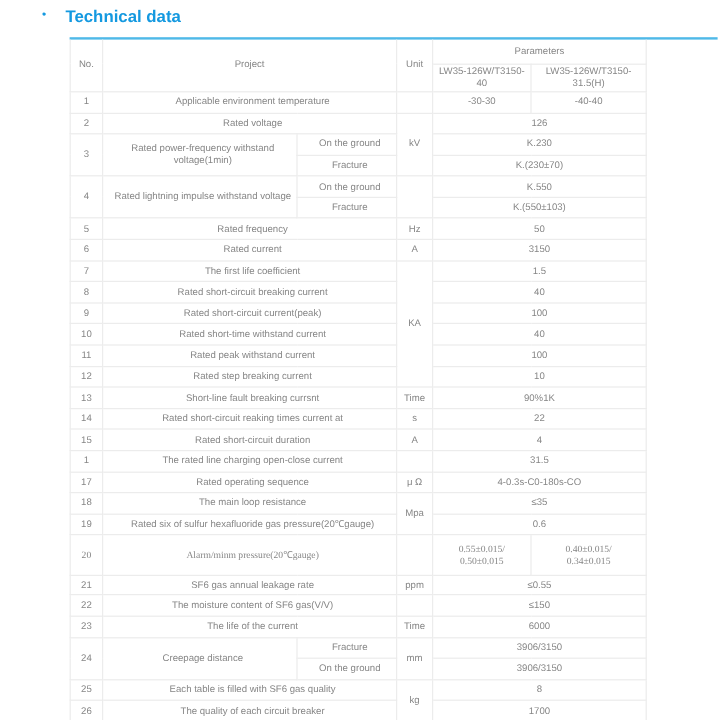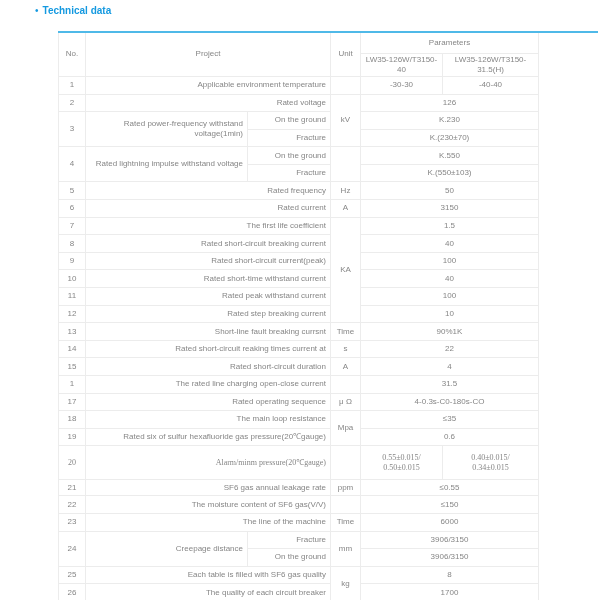--- a/index.html
+++ b/index.html
@@ -5,41 +5,41 @@
   html,body { margin:0; padding:0; }
   body {
     width:600px; height:600px; background:#ffffff; position:relative;
     font-family:"Liberation Sans", sans-serif; overflow:hidden;
   }
   .title-row {
     position:absolute; left:35px; top:5px;
     display:flex; align-items:center; gap:4px;
   }
   .title-bullet { font-size:10px; line-height:10px; }
-  .title-text { font-size:10px; font-weight:bold; letter-spacing:0; }
+  .title-text { font-size:14px; font-weight:bold; letter-spacing:0;margin-left:12px; }
   .top-rule { position:absolute; left:58px; top:31px; width:540px; height:2px; }
   table.spec {
     position:absolute; left:58px; top:33px; width:480px;
     border-collapse:collapse; table-layout:fixed;
   }
   table.spec td {
     border:1px solid #ececec;
     font-size:8px; color:#868686;
     line-height:1.25; padding:1px 2px;
     vertical-align:middle;
     white-space:pre-line;
     overflow:hidden;
   }
   table.spec tr { height:17.6px; }
   table.spec tr.h20 { height:20px; }
   table.spec tr.h18 { height:18px; }
   table.spec tr.h34 { height:34px;font-family:Liberation Serif, serif; }
   table.spec tr.h16 { height:16px;padding-left:10px; }
   table.spec td.center { text-align:center; }
-  table.spec td.left { text-align:right; padding-left:9px; padding-right:4px; }
+  table.spec td.left { text-align:center; padding-left:9px; padding-right:4px; }
   table.spec tr:first-child td { border-top:none; }
 </style>
 </head>
 <body>
 
 <div class="title-row">
   <span class="title-bullet" style="color: rgb(20, 153, 224);">•</span>
   <span class="title-text" style="color: rgb(20, 153, 224);">Technical data</span>
 </div>
 
@@ -199,21 +199,21 @@
         <td colspan="2" class="center">≤0.55</td>
       </tr>
       <tr>
         <td class="center">22</td>
         <td colspan="2" class="left">The moisture content of SF6 gas(V/V)</td>
         <td class="center"></td>
         <td colspan="2" class="center">≤150</td>
       </tr>
       <tr>
         <td class="center">23</td>
-        <td colspan="2" class="left">The line of the machine</td>
+        <td colspan="2" class="left">The life of the current</td>
         <td class="center">Time</td>
         <td colspan="2" class="center">6000</td>
       </tr>
       <tr>
         <td rowspan="2" class="center">24</td>
         <td rowspan="2" class="left">Creepage distance</td>
         <td class="left">Fracture</td>
         <td rowspan="2" class="center">mm</td>
         <td colspan="2" class="center">3906/3150</td>
       </tr>

